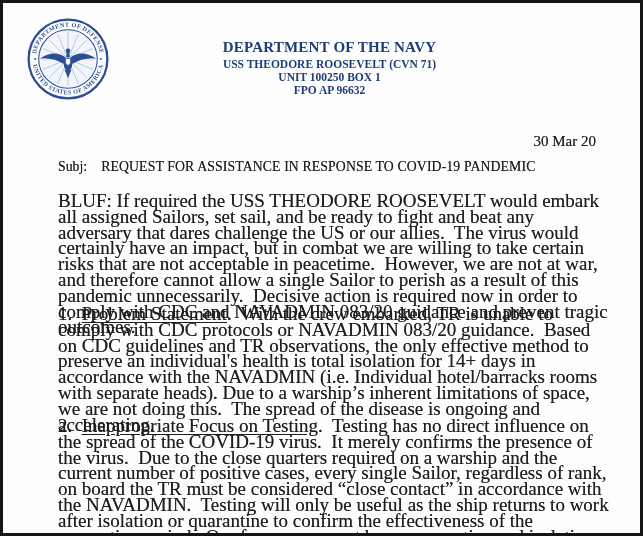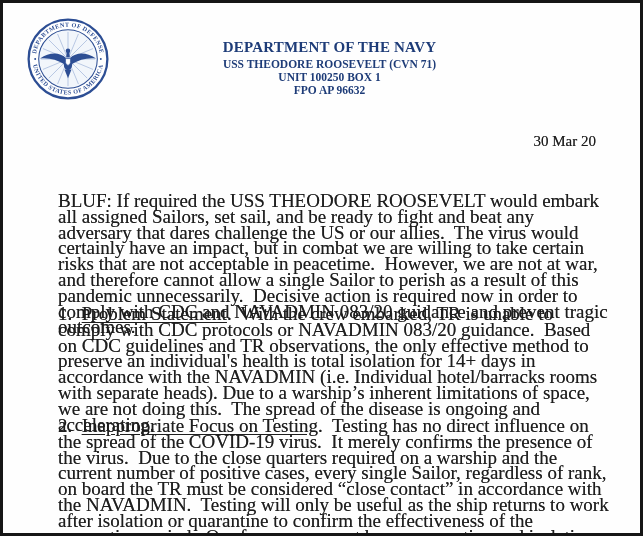--- a/index.html
+++ b/index.html
@@ -98,20 +98,21 @@
 
   <div class="lh">
     <div class="lh1">DEPARTMENT OF THE NAVY</div>
     <div class="lh2">USS THEODORE ROOSEVELT (CVN 71)</div>
     <div class="lh2">UNIT 100250 BOX 1</div>
     <div class="lh2">FPO AP 96632</div>
   </div>
 
   <div class="date">30 Mar 20</div>
 
+  <div class="subj"><span>Subj:</span><span class="subj-text">REQUEST FOR ASSISTANCE IN RESPONSE TO COVID-19 PANDEMIC</span></div>
 
   <div class="para p0"><span>BLUF: </span><span class="u"></span><span>If required the USS THEODORE ROOSEVELT would embark all assigned Sailors, set sail, and be ready to fight and beat any adversary that dares challenge the US or our allies.  The virus would certainly have an impact, but in combat we are willing to take certain risks that are not acceptable in peacetime.  However, we are not at war, and therefore cannot allow a single Sailor to perish as a result of this pandemic unnecessarily.  Decisive action is required now in order to comply with CDC and NAVADMIN 083/20 guidance and prevent tragic outcomes.</span></div>
 
   <div class="para p1"><span>1.  </span><span class="u">Problem Statement</span><span>.  With the crew embarked, TR is unable to comply with CDC protocols or NAVADMIN 083/20 guidance.  Based on CDC guidelines and TR observations, the only effective method to preserve an individual's health is total isolation for 14+ days in accordance with the NAVADMIN (i.e. Individual hotel/barracks rooms with separate heads). Due to a warship’s inherent limitations of space, we are not doing this.  The spread of the disease is ongoing and accelerating.</span></div>
 
   <div class="para p2"><span>2.  </span><span class="u">Inappropriate Focus on Testing</span><span>.  Testing has no direct influence on the spread of the COVID-19 virus.  It merely confirms the presence of the virus.  Due to the close quarters required on a warship and the current number of positive cases, every single Sailor, regardless of rank, on board the TR must be considered “close contact” in accordance with the NAVADMIN.  Testing will only be useful as the ship returns to work after isolation or quarantine to confirm the effectiveness of the quarantine period.  Our focus now must be on quarantine and isolation in strict compliance with CDC and NAVADMIN guidance.</span></div>
 
 </div>
 
 </body></html>

